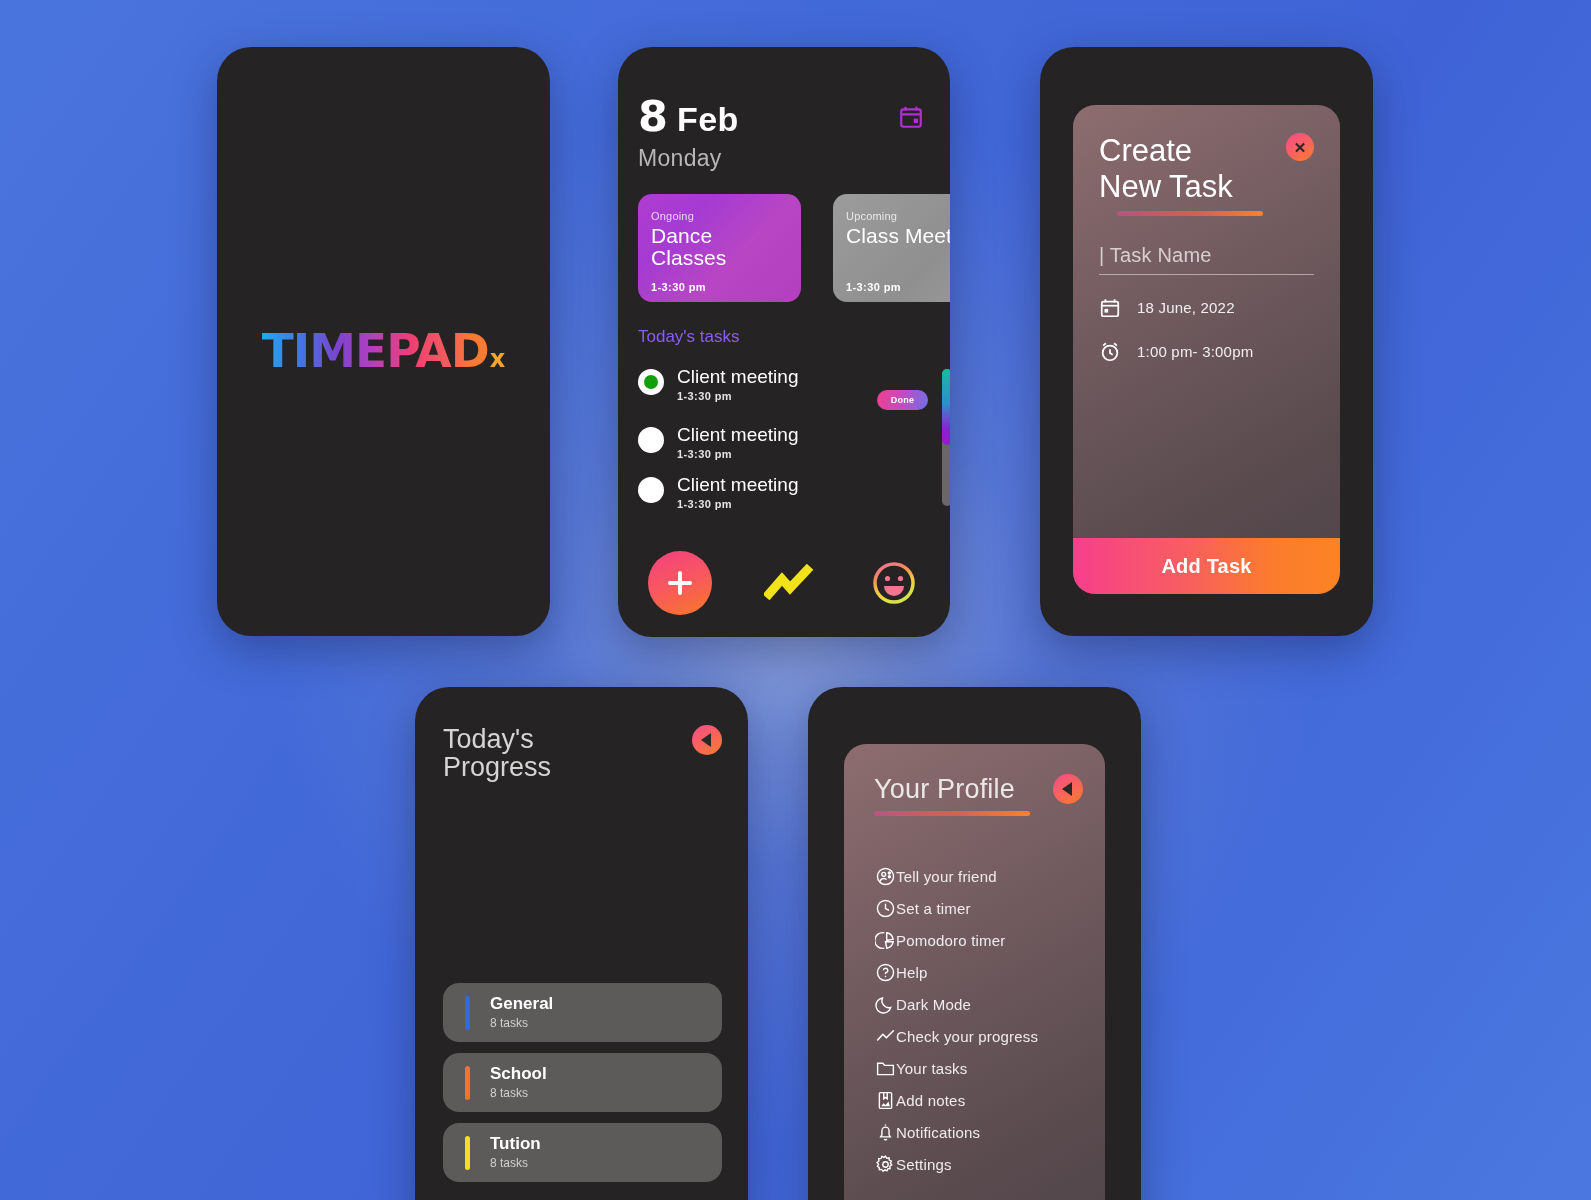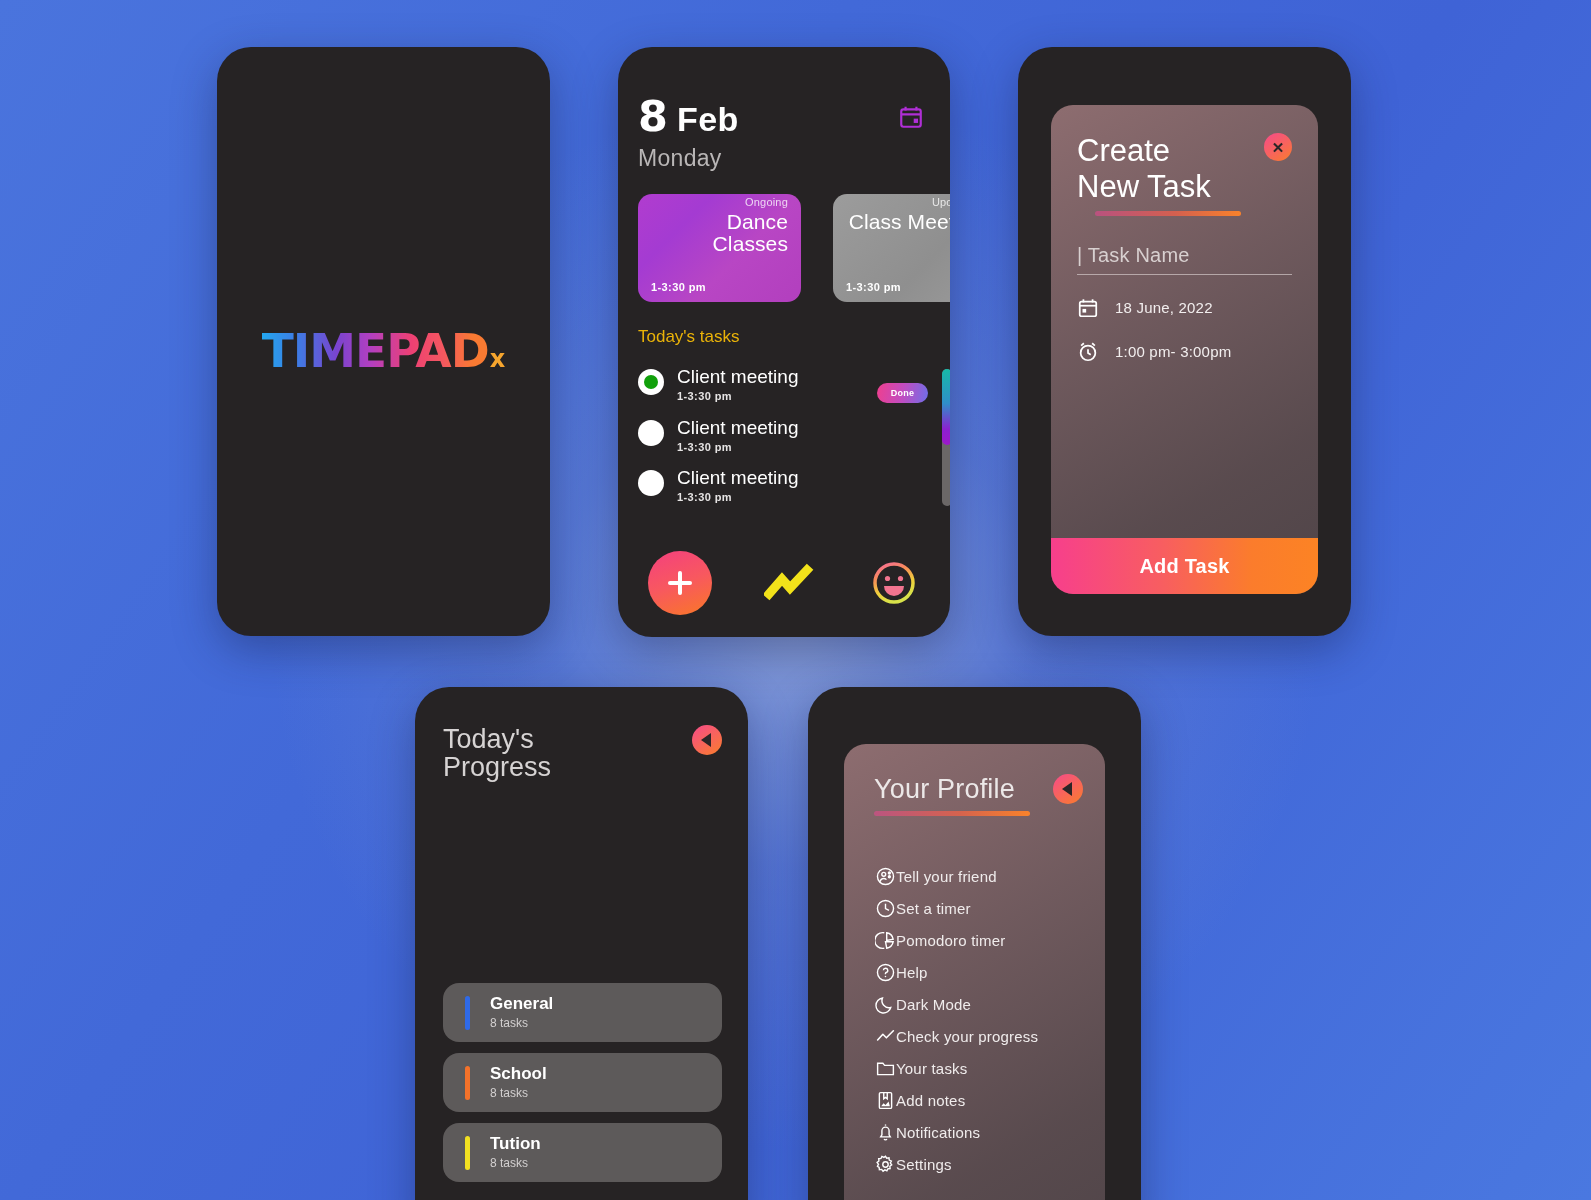--- a/index.html
+++ b/index.html
@@ -53,42 +53,42 @@
   .home-pad { padding: 48px 0 0 20px; }
   .date-row { display: flex; align-items: baseline; justify-content: space-between; padding-right: 26px; }
   .date-big { font-size: 43px; color: #ffffff; font-weight: bold; line-height: 1; font-family: "DejaVu Sans", sans-serif; }
   .date-mon { font-size: 34px; color: #ffffff; font-weight: 700; margin-left: 9px; letter-spacing: .5px; }
   .cal-icon { width: 26px; height: 26px; align-self: center; }
   .weekday { font-size: 23px; color: #b9b6b6; margin-top: 6px; letter-spacing: .3px; }
 
   .event-row { display: flex; gap: 32px; margin-top: 22px; }
   .event-card {
     width: 163px; height: 108px; border-radius: 14px;
-    padding: 2px 13px 0 13px; position: relative; flex: none; text-align: right;
+    padding: 16px 13px 0 13px; position: relative; flex: none;
   }
   .event-card.ongoing { background: linear-gradient(135deg,#b13ccf 0%, #a43bd2 28%, #b846c4 60%, #b23fbe 100%); }
   .event-card.upcoming { background: linear-gradient(135deg,#9c9c9c 0%, #8f8f8f 60%, #9b9b9b 100%); }
   .event-tag { font-size: 11px; color: rgba(255,255,255,.78); letter-spacing: .2px; }
   .event-title { font-size: 21px; color: #fff; line-height: 1.06; margin-top: 3px; letter-spacing: .1px; }
   .event-time { position: absolute; left: 13px; bottom: 9px; font-size: 11px; font-weight: bold; color: #fff; letter-spacing: .4px; }
 
-  .tasks-head { font-size: 17px; color: #eab308; margin-top: 25px; }
+  .tasks-head { font-size: 17px; color: #8b5cf6; margin-top: 25px; }
   .task-list { margin-top: 20px; position: relative; padding-right: 22px; }
   .task-item { display: flex; align-items: flex-start; margin-bottom: 15px; }
   .task-radio {
     width: 26px; height: 26px; border-radius: 50%;
     background: #fff; flex: none; margin-top: 2px;
     display: flex; align-items: center; justify-content: center;
   }
   .task-radio .dot { width: 14px; height: 14px; border-radius: 50%; background: #11a00b; }
   .task-text { margin-left: 13px; flex: 1; }
   .task-title { font-size: 19px; color: #ffffff; line-height: 1.05; }
   .task-time { font-size: 11px; font-weight: bold; color: #e6e4e4; margin-top: 3px; letter-spacing: .4px; }
   .badge-done {
-    margin-top: 16px; width: 51px; height: 20px; border-radius: 11px;
+    margin-top: 23px; width: 51px; height: 20px; border-radius: 11px;
     background: linear-gradient(100deg,#ef3f8e 0%, #c24cc0 50%, #6f6ee8 100%);
     display: flex; align-items: center; justify-content: center;
     font-size: 9px; font-weight: bold; color: #fff; letter-spacing: .2px; flex: none;
   }
   .scroll-track {
     position: absolute; right: -2px; top: 2px; width: 10px; height: 137px;
     border-radius: 6px; background: #6b6767;
   }
   .scroll-thumb {
     position: absolute; top: 0; left: 0; width: 10px; height: 76px; border-radius: 6px;
@@ -106,21 +106,21 @@
   }
   .fab .plus { position: relative; width: 28px; height: 28px; }
   .fab .plus::before, .fab .plus::after {
     content: ""; position: absolute; background: #fff; border-radius: 2px;
   }
   .fab .plus::before { left: 12px; top: 2px; width: 4px; height: 24px; }
   .fab .plus::after { top: 12px; left: 2px; height: 4px; width: 24px; }
   .nav-icon { width: 52px; height: 48px; display: flex; align-items: center; justify-content: center; }
 
   
-  #phone-create { left: 1018px; top: 47px; width: 333px; height: 589px; }
+  #phone-create { left: 1040px; top: 47px; width: 333px; height: 589px; }
   .inner-panel {
     position: absolute; border-radius: 22px;
     background: linear-gradient(150deg, rgba(150,115,118,.92) 0%, rgba(120,96,100,.9) 40%, rgba(96,80,84,.88) 75%, rgba(84,72,76,.9) 100%);
     overflow: hidden;
   }
   #create-panel { left: 33px; top: 58px; right: 33px; bottom: 42px; }
   .create-pad { padding: 28px 26px 0 26px; }
   .create-head-row { display: flex; justify-content: space-between; align-items: flex-start; }
   .create-title { font-size: 31px; color: #fff; line-height: 1.17; font-weight: 400; }
   .title-underline {

